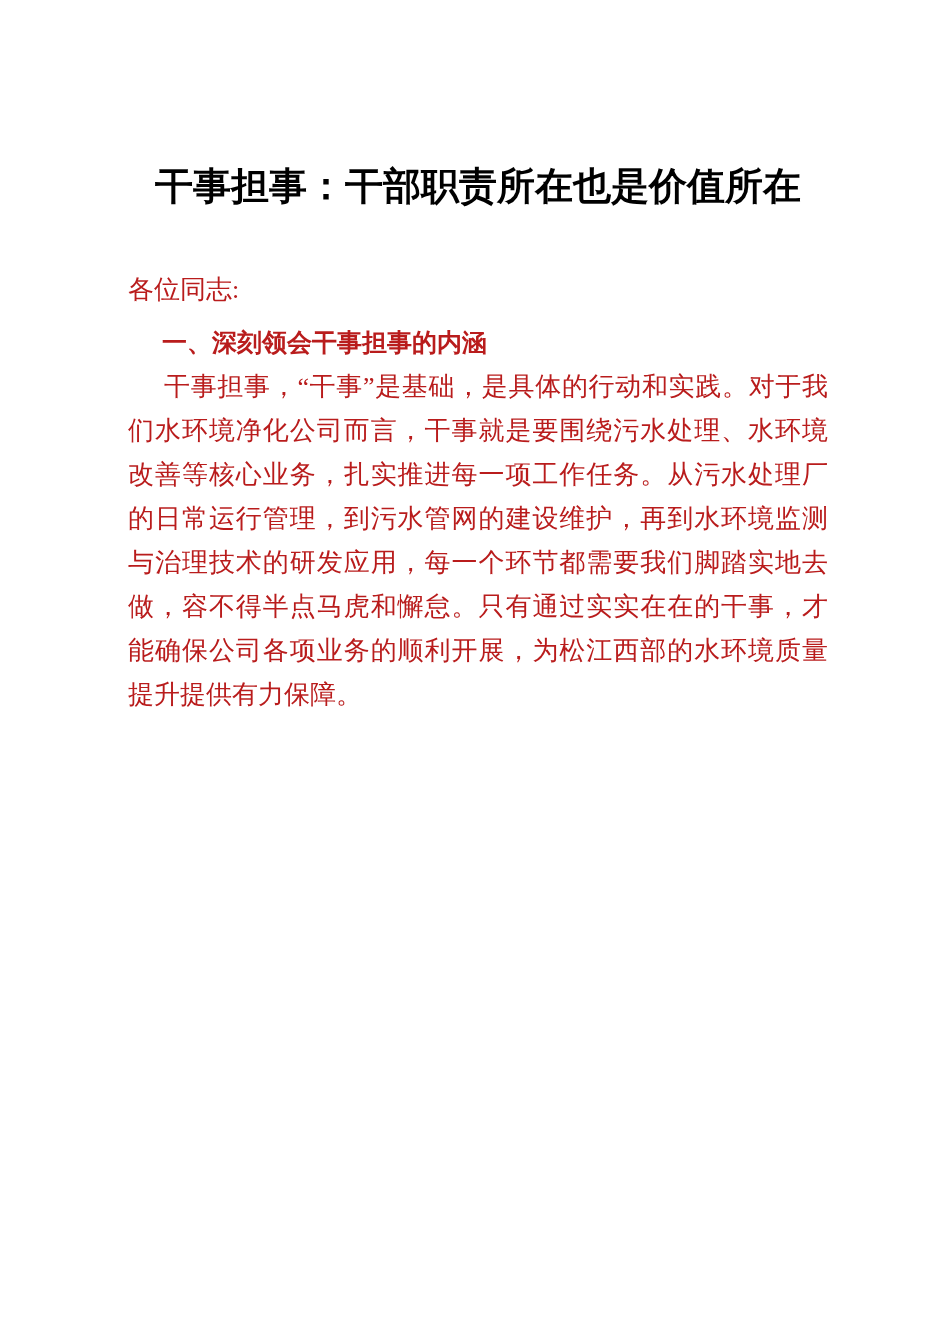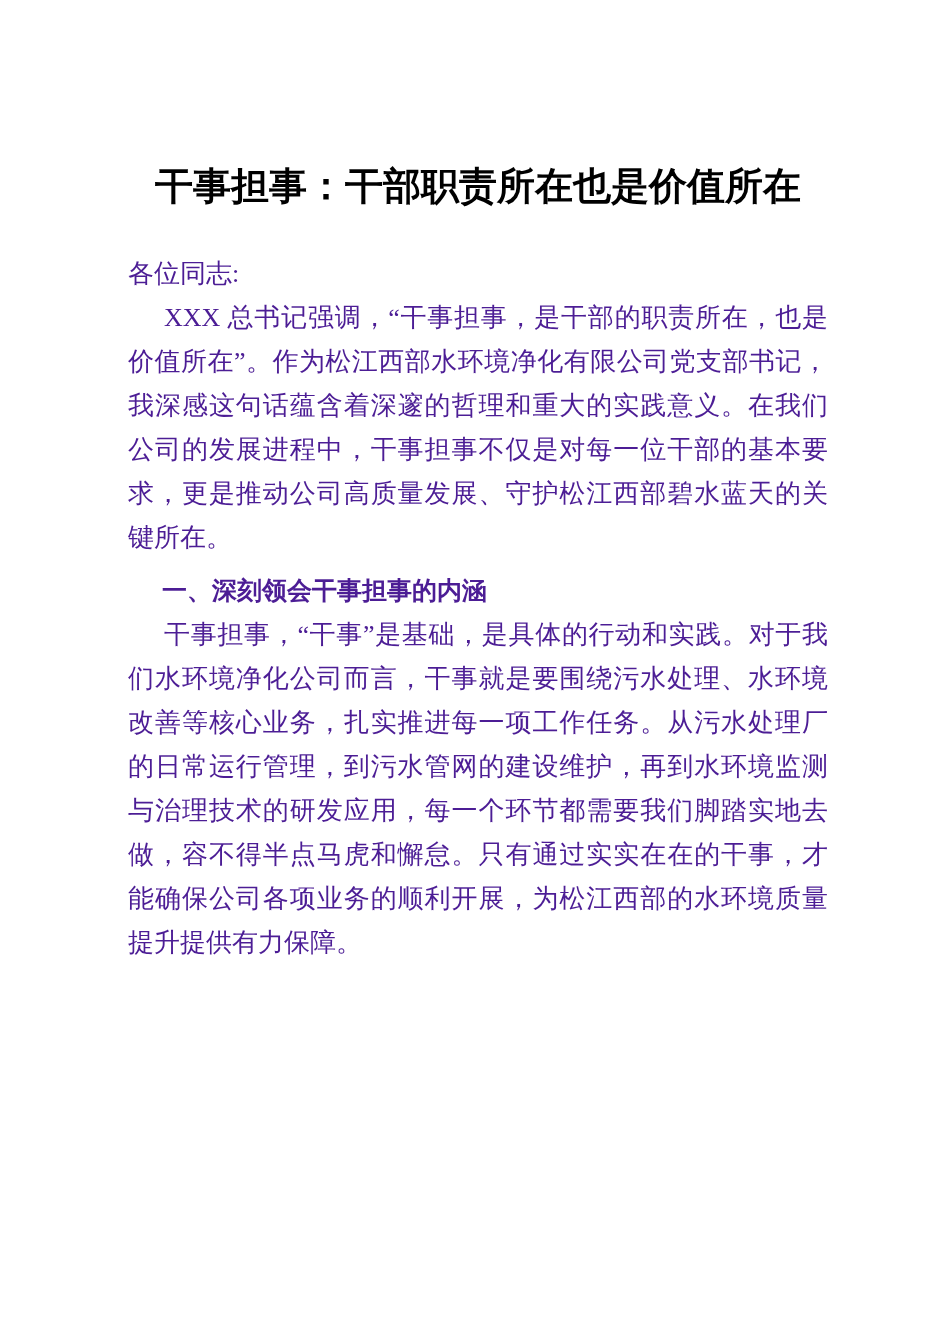--- a/index.html
+++ b/index.html
@@ -16,36 +16,36 @@
   }
   .page {
     position: relative;
     width: 950px;
     height: 1344px;
     box-sizing: border-box;
     background: #ffffff;
     padding: 160px 122px 0 128px;
   }
   .doc-title {
-    margin: 0 0 40px 0;
+    margin: 0 0 56px 0;
     font-size: 38px;
     line-height: 52px;
     font-weight: bold;
     text-align: center;
     font-family: "Liberation Serif", serif;
     letter-spacing: 0px;
     white-space: nowrap;
   }
   .body-text {
     width: 700px;
     font-size: 26px;
     line-height: 44px;
     text-align: justify;
     font-weight: normal;
-    color: #4c1d95;
+    color: #b91c1c;
   }
   .body-text p {
     margin: 0;
   }
   .salutation {
     text-indent: 0;
   }
   .para {
     text-indent: 36px;
   }
@@ -64,20 +64,19 @@
 </style>
 </head>
 <body>
 
 <div class="page">
   <h1 class="doc-title">干事担事：干部职责所在也是价值所在</h1>
 
   <div class="body-text">
     <p class="salutation">各位同志:</p>
 
-    <p class="para">XXX 总书记强调，“干事担事，是干部的职责所在，也是价值所在”。作为松江西部水环境净化有限公司党支部书记，我深感这句话蕴含着深邃的哲理和重大的实践意义。在我们公司的发展进程中，干事担事不仅是对每一位干部的基本要求，更是推动公司高质量发展、守护松江西部碧水蓝天的关键所在。</p>
 
     <h2 class="section-heading">一、深刻领会干事担事的内涵</h2>
 
     <p class="para">干事担事，“干事”是基础，是具体的行动和实践。对于我们水环境净化公司而言，干事就是要围绕污水处理、水环境改善等核心业务，扎实推进每一项工作任务。从污水处理厂的日常运行管理，到污水管网的建设维护，再到水环境监测与治理技术的研发应用，每一个环节都需要我们脚踏实地去做，容不得半点马虎和懈怠。只有通过实实在在的干事，才能确保公司各项业务的顺利开展，为松江西部的水环境质量提升提供有力保障。</p>
 
   </div>
 </div>
 
 </body></html>

